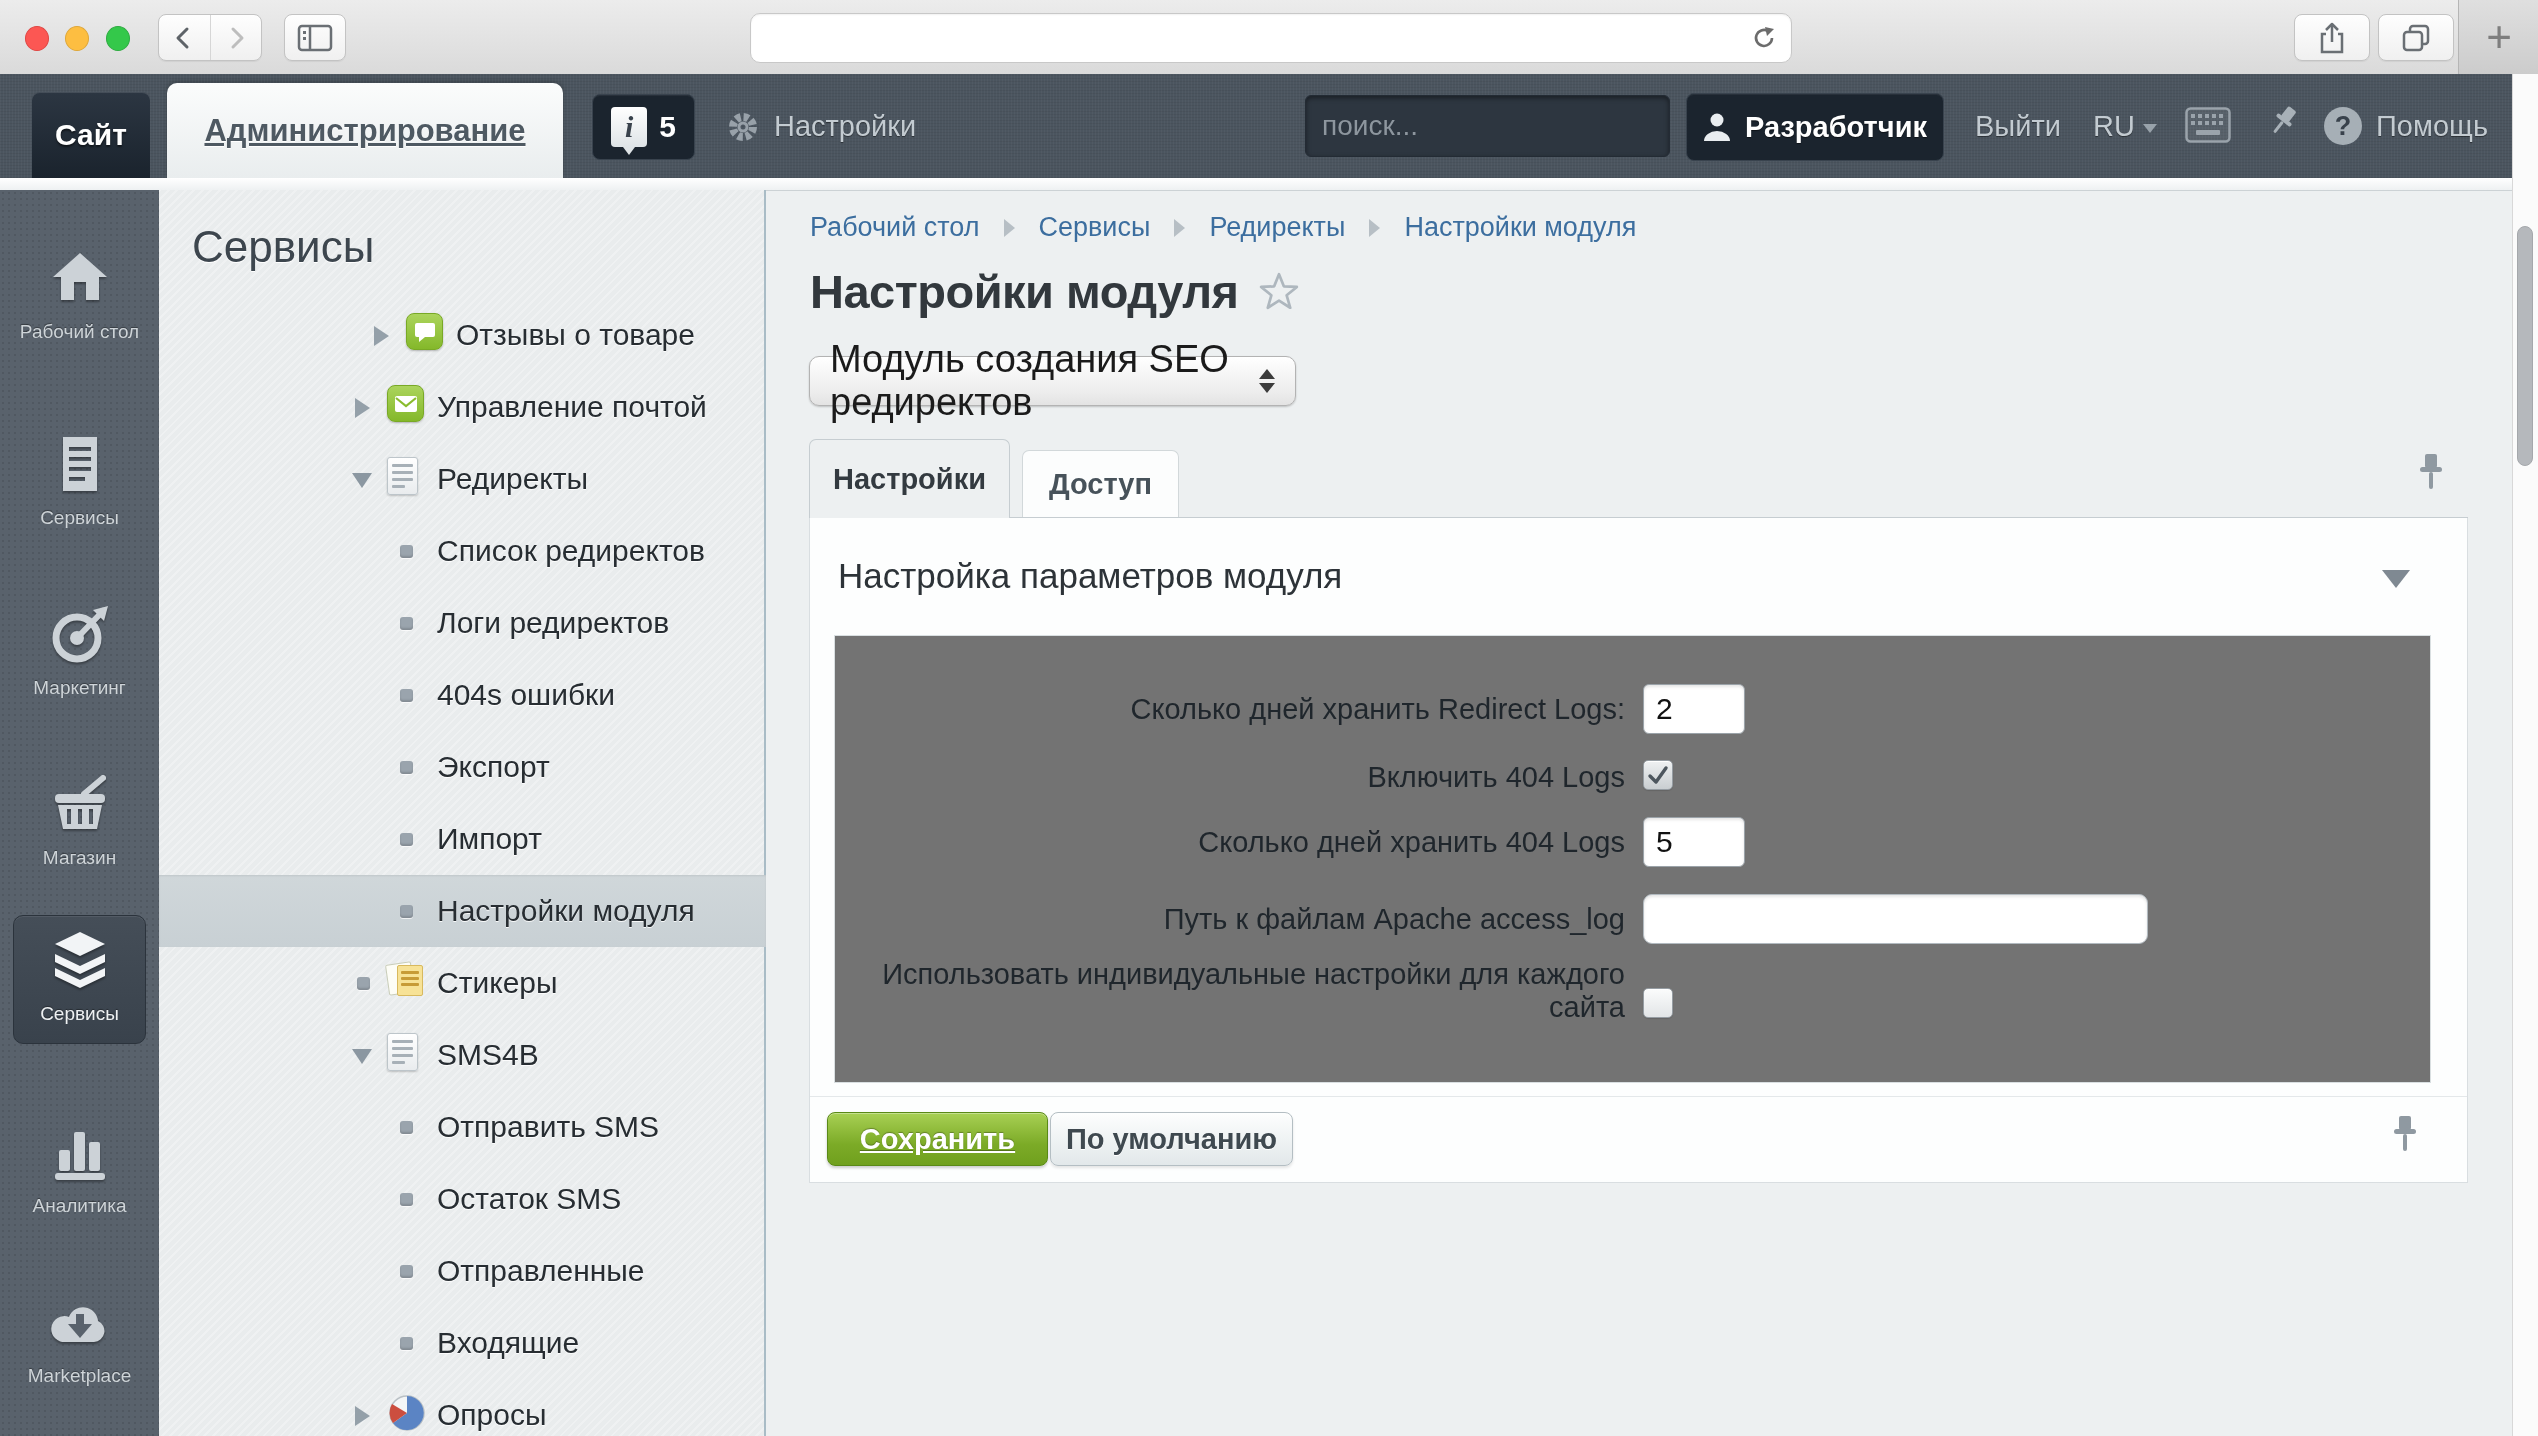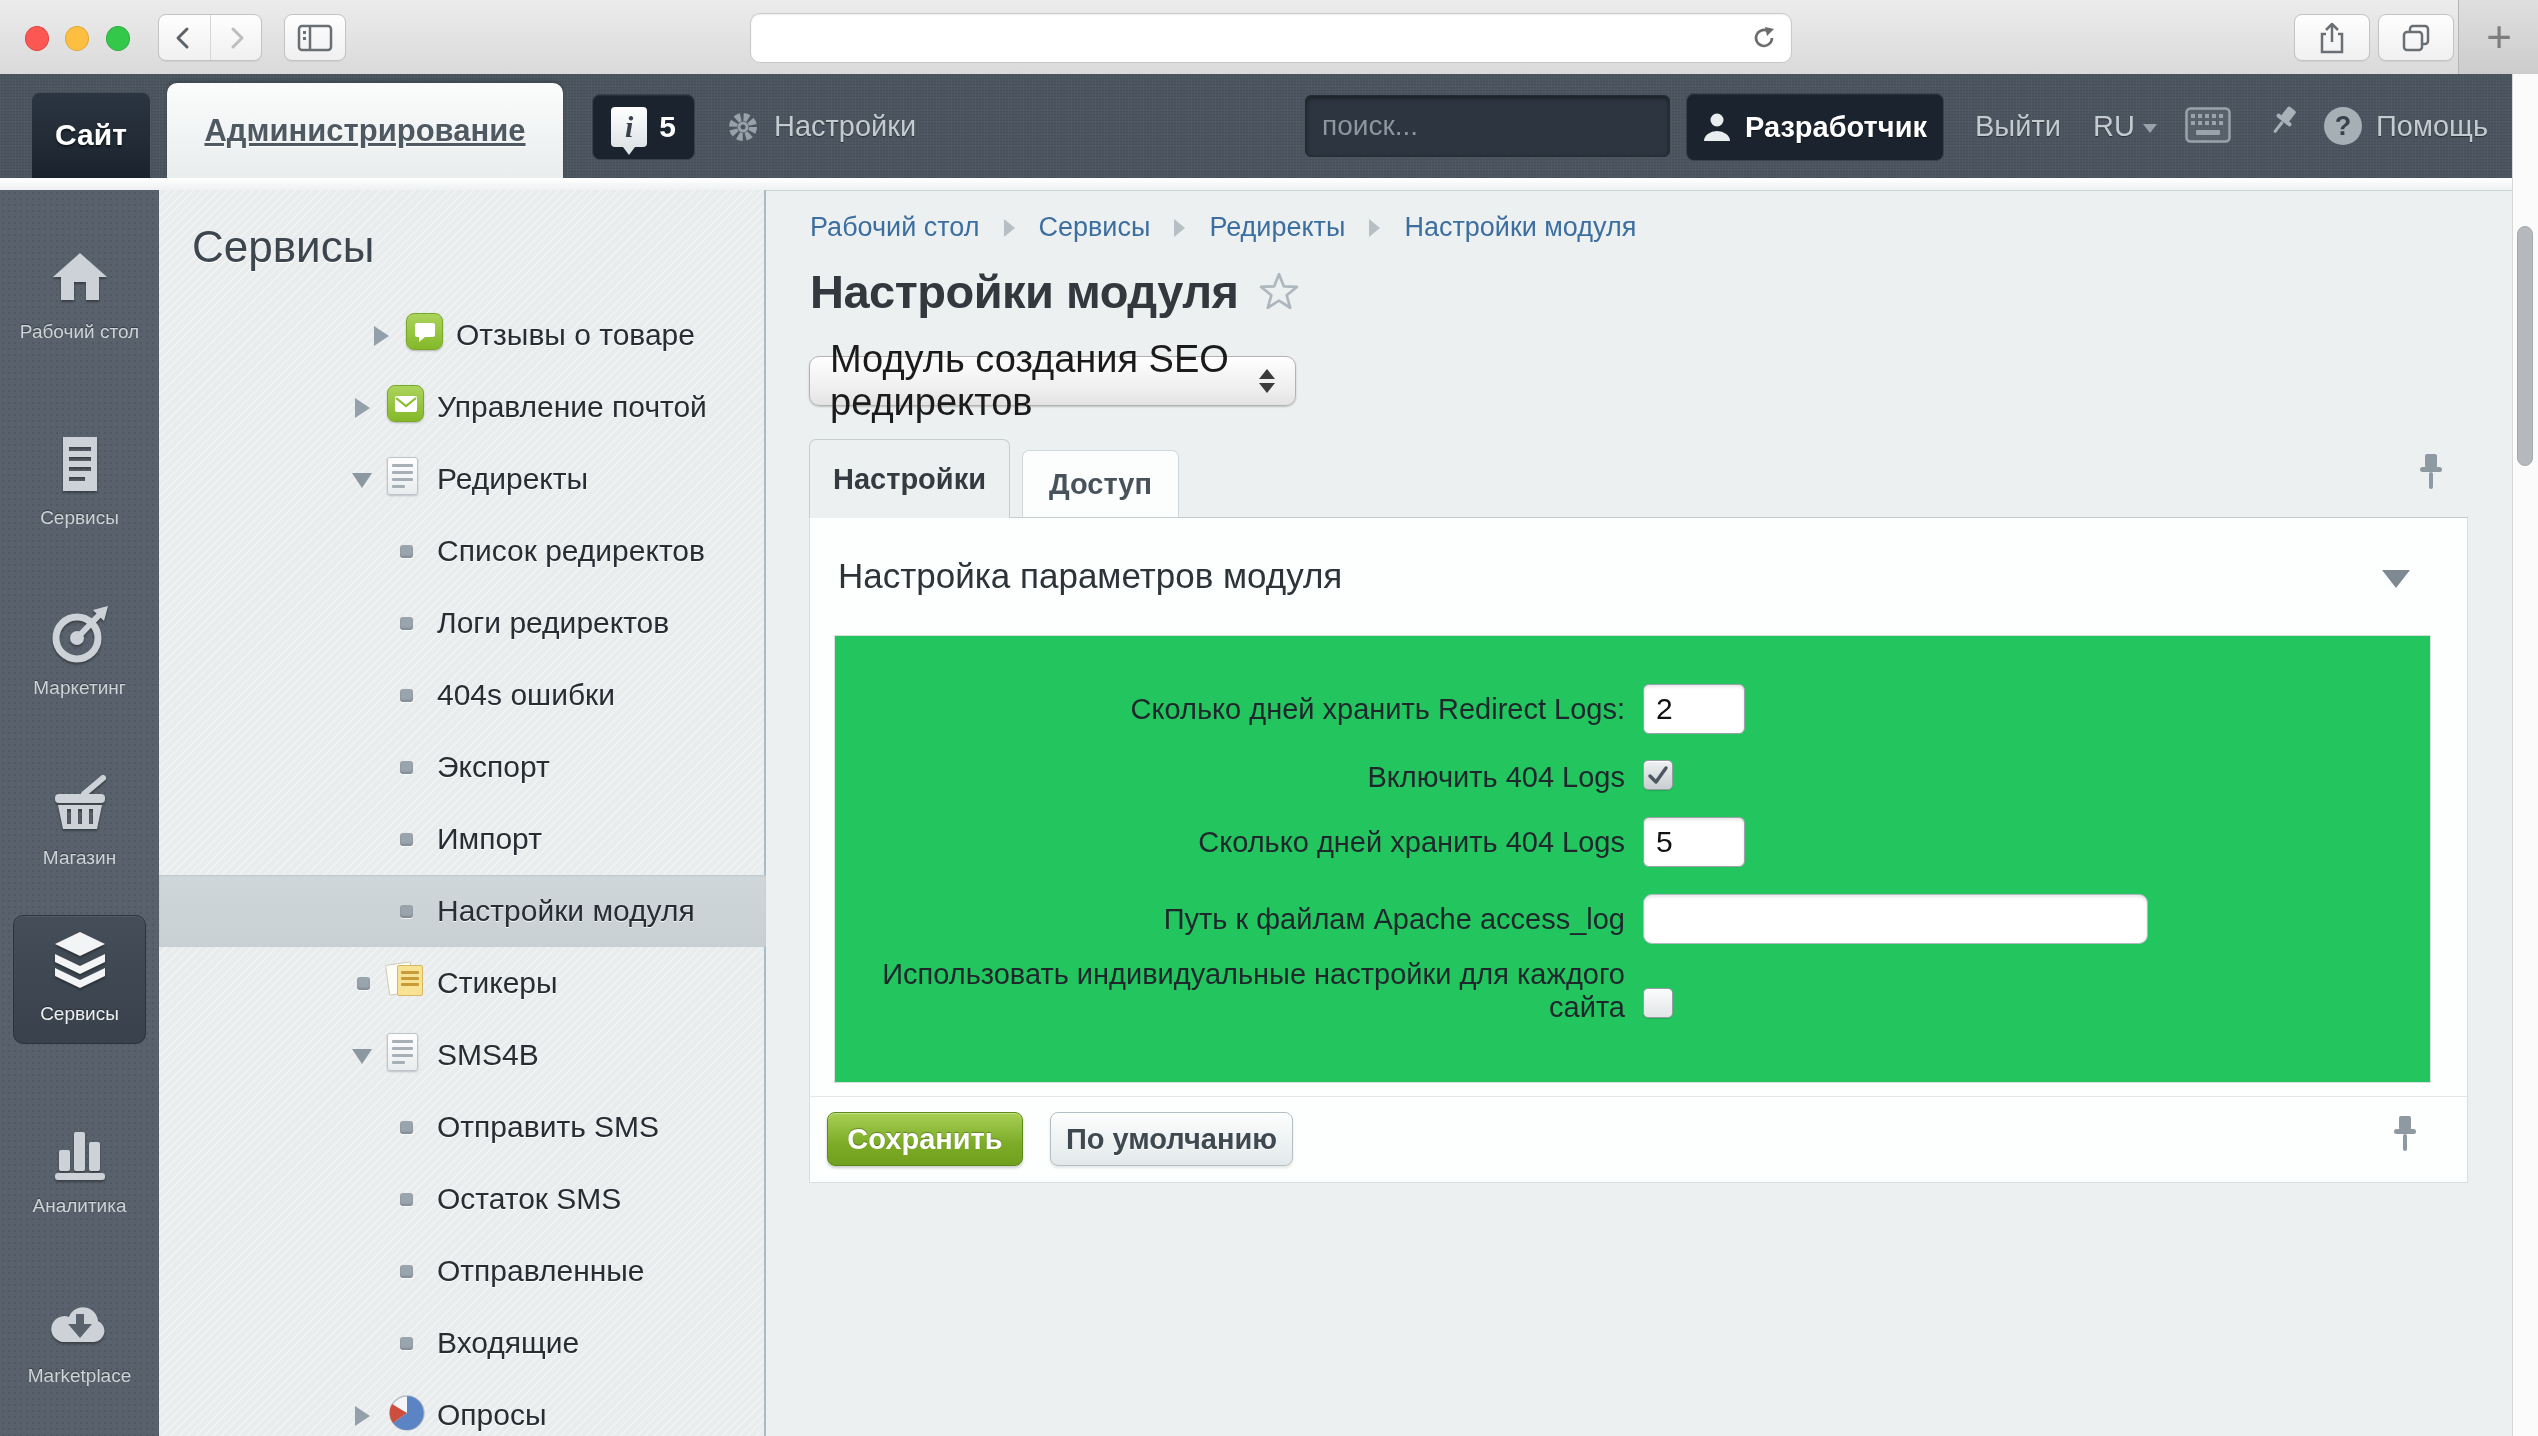--- a/index.html
+++ b/index.html
@@ -143,37 +143,37 @@
   .tab1{left:43px;top:249px;width:201px;height:79px;background:#edf0f1;
     border:1px solid #c6cdd1;border-bottom:none;color:#333a40;z-index:3;}
   .tab2{left:256px;top:260px;width:157px;height:68px;background:#fcfdfd;
     border:1px solid #d2d8da;border-bottom:none;color:#47525a;z-index:1;}
   .tabline{left:43px;top:327px;width:1659px;height:1px;background:#c6cdd1;z-index:2;}
   .panel{left:43px;top:328px;width:1659px;height:665px;background:#fdfefe;
     border:1px solid #d9dee1;border-top:none;box-sizing:border-box;}
   .sectionh{left:28px;top:38px;font-size:35px;color:#2d3338;}
   .sect-tri{left:1572px;top:52px;width:0;height:0;
     border-left:14px solid transparent;border-right:14px solid transparent;border-top:18px solid #7f8992;}
-  .fieldset{left:24px;top:117px;width:1597px;height:448px;background:#22c55e;
+  .fieldset{left:24px;top:117px;width:1597px;height:448px;background:#737373;
     border:1px solid #d9dfe1;box-sizing:border-box;}
   .flabel{position:absolute;width:700px;text-align:right;font-size:29px;color:#1f262c;line-height:33px;}
   .fl-edge{left:90px;}
   .tinput{position:absolute;height:50px;background:#fff;border:1px solid #9ba3a9;border-radius:6px;
     box-sizing:border-box;box-shadow:inset 0 2px 3px rgba(0,0,0,.10);
     font-size:30px;color:#111;padding:0 12px;font-family:inherit;outline:none;}
   .cbox{position:absolute;width:30px;height:30px;border-radius:5px;border:1px solid #969da3;
     box-sizing:border-box;background:linear-gradient(#fbfcfc,#e2e5e7);
     box-shadow:inset 0 1px 0 #fff,0 1px 1px rgba(0,0,0,.12);}
   .cbox.checked{background:linear-gradient(#eff1f2,#c9ced1);}
   .btndivider{left:0;top:578px;width:1657px;height:1px;background:#e4e8ea;}
   .btn{position:absolute;top:594px;height:54px;border-radius:8px;box-sizing:border-box;
     display:flex;align-items:center;justify-content:center;font-size:29px;font-weight:bold;cursor:pointer;}
-  .btn-save{left:17px;width:196px;background:linear-gradient(#a8d054,#7cab27 60%,#70a01e);
+  .btn-save{left:17px;width:221px;background:linear-gradient(#a8d054,#7cab27 60%,#70a01e);
     border:1px solid #5a8a17;color:#fff;text-shadow:0 -1px 1px rgba(0,0,0,.3);
-    box-shadow:inset 0 1px 0 rgba(255,255,255,.35),0 2px 3px rgba(0,0,0,.2);}
+    box-shadow:inset 0 1px 0 rgba(255,255,255,.35),0 2px 3px rgba(0,0,0,.2);text-decoration:underline;}
   .btn-default{left:240px;width:243px;background:linear-gradient(#fdfefe,#e2e8ea);
     border:1px solid #b4bec3;color:#3f4950;text-shadow:0 1px 0 #fff;
     box-shadow:0 2px 3px rgba(0,0,0,.10);}
 
   
   .pgscroll{left:2512px;top:74px;width:26px;height:1362px;background:#fbfbfb;border-left:1px solid #d8d8d8;}
   .pgthumb{left:4px;top:152px;width:16px;height:240px;border-radius:8px;background:#b5b8bc;border:1px solid #a5a8ac;box-sizing:border-box;}
 </style>
 </head>
 <body>

